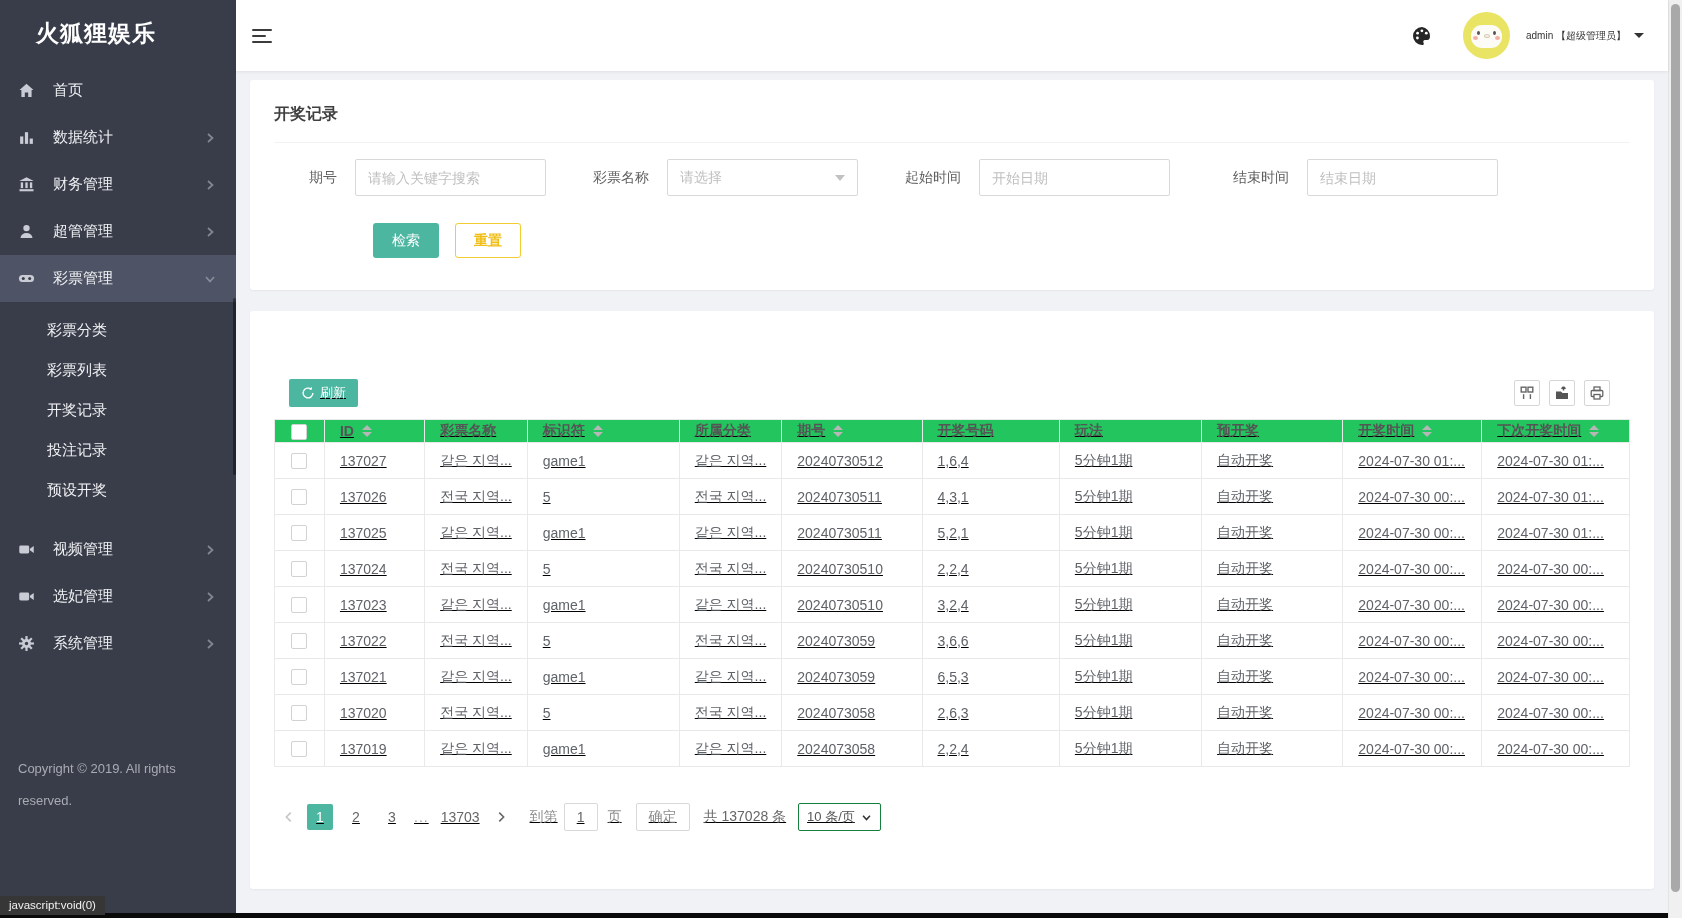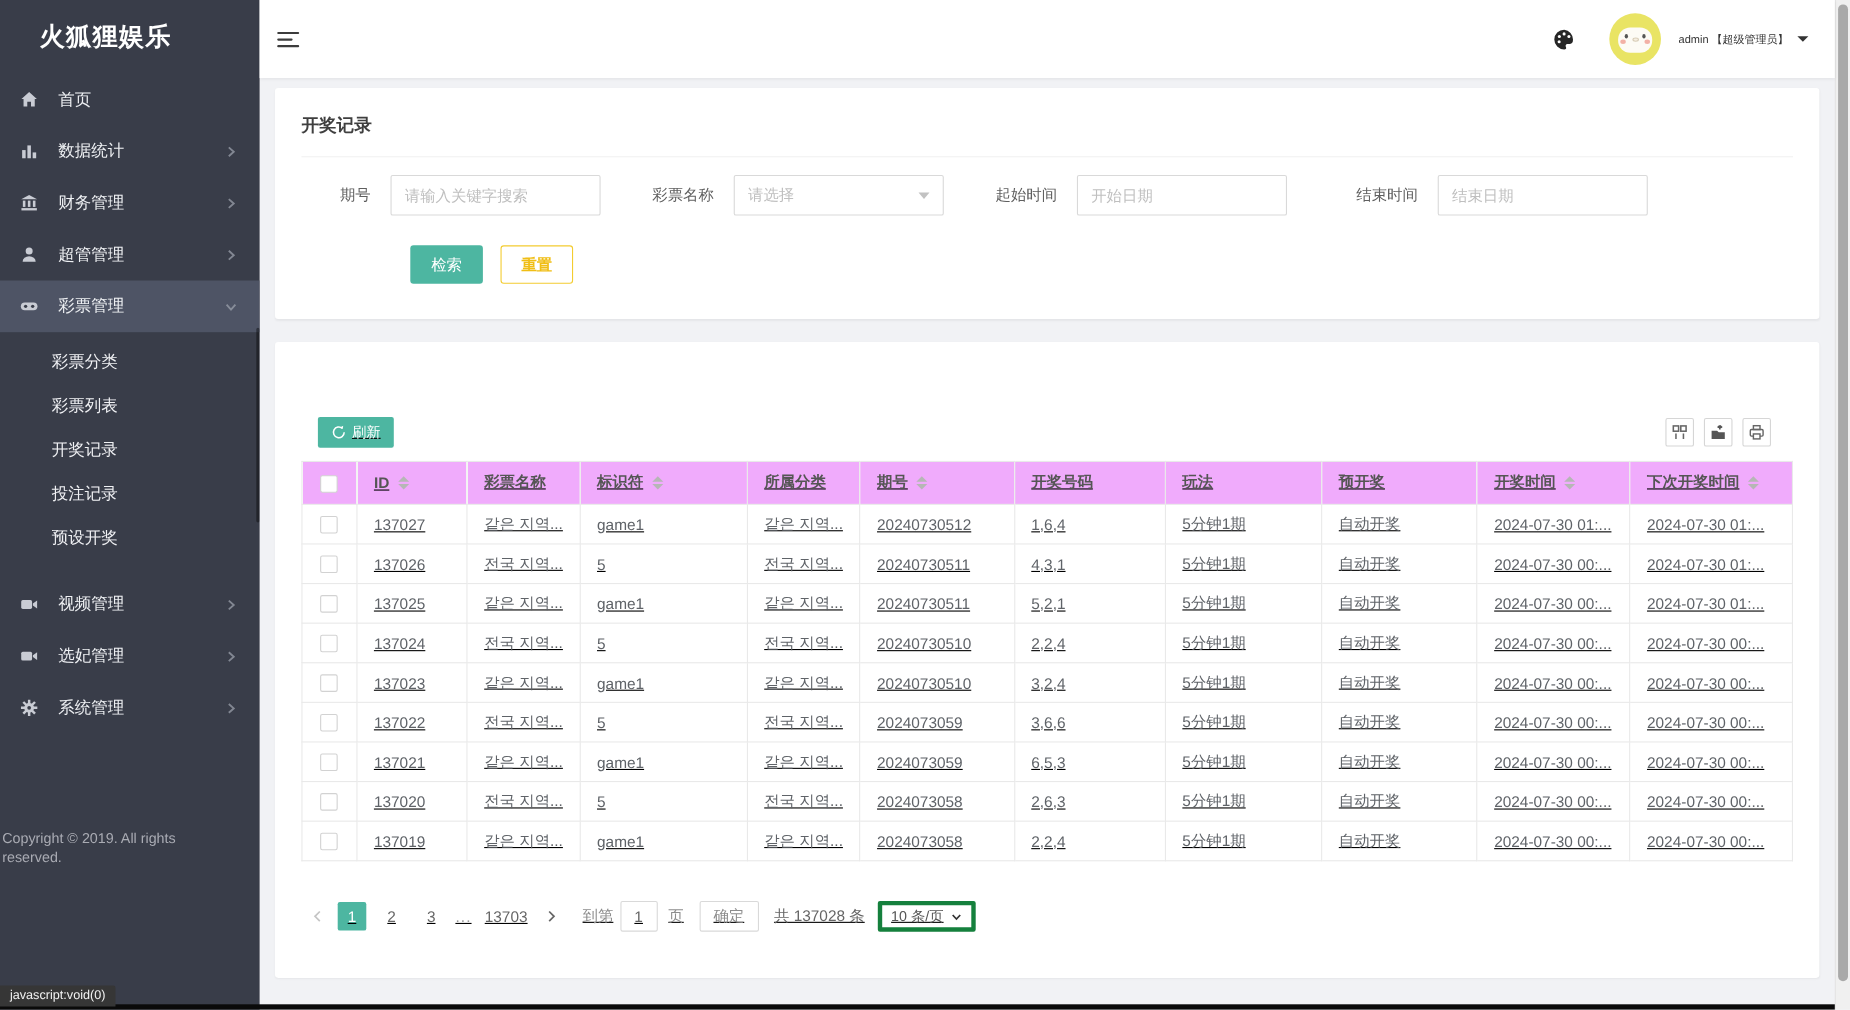--- a/index.html
+++ b/index.html
@@ -14,21 +14,21 @@
   .menu { padding-top:1px; }
   .menu-item { height:47px; display:flex; align-items:center; padding:0 18px; color:#eef0f3; font-size:15px; cursor:pointer; position:relative; }
   .menu-item.active { background:#4E5465; }
   .mi-icon { width:17px; height:17px; display:inline-flex; align-items:center; justify-content:center; flex:none; }
   .mi-icon svg { display:block; }
   .mi-label { margin-left:18px; flex:1; }
   .mi-chevron { width:16px; height:16px; flex:none; opacity:.75; }
   .submenu { padding:8px 0; }
   .submenu-item { height:40px; line-height:40px; padding-left:47px; color:#f0f1f4; font-size:15px; cursor:pointer; }
   .menu-gap { height:8px; }
-  .copyright { position:absolute; left:2px; top:753px; width:200px; color:#a9abb3; font-size:13px; line-height:18px; }
+  .copyright { position:absolute; left:18px; top:753px; width:200px; color:#a9abb3; font-size:13px; line-height:32px; }
   .side-scroll-thumb { position:absolute; right:0; top:298px; width:3px; height:177px; background:rgba(0,0,0,.4); border-radius:2px; }
 
   
   .main { flex:1; display:flex; flex-direction:column; height:918px; }
   .topbar { height:71px; background:#fff; box-shadow:0 1px 3px rgba(0,0,0,.08); display:flex; align-items:center; padding:0 24px 0 16px; position:relative; z-index:2; }
   .hamburger { width:22px; cursor:pointer; }
   .hamburger .bar { height:2px; background:#3c3c3c; margin:4px 0; width:20px; border-radius:1px; }
   .hamburger .bar.mid { width:14px; }
   .topbar-right { margin-left:auto; display:flex; align-items:center; }
   .palette-btn { width:22px; height:22px; cursor:pointer; }
@@ -61,41 +61,41 @@
 
   .table-card { margin-top:21px; padding:68px 24px 0; height:578px; position:relative;text-decoration:underline; }
   .table-toolbar { display:flex; align-items:center; }
   .btn-refresh { height:28px; padding:0 12px; background:#4DB6A1; color:#fff; border-radius:2px; font-size:13px; display:inline-flex; align-items:center; margin-left:15px; cursor:pointer; }
   .btn-refresh svg { margin-right:5px; }
   .tool-icons { margin-left:auto; margin-right:20px; display:flex; }
   .tool-btn { width:26px; height:26px; border:1px solid #d6d6d6; border-radius:2px; margin-left:9px; display:flex; align-items:center; justify-content:center; background:#fff; cursor:pointer; }
 
   table.grid { border-collapse:collapse; table-layout:fixed; margin-top:12px; }
   .grid th, .grid td { border:1px solid #e9e9e9; text-align:left; padding:0 15px; overflow:hidden; white-space:nowrap; }
-  .grid th { height:39px; font-size:14px; color:#555; font-weight:bold; background:#f0abfc; }
+  .grid th { height:23px; font-size:14px; color:#555; font-weight:bold; background:#22c55e; }
   .grid td { height:36px; font-size:14px; color:#5f6368; }
   .cell-check { text-align:center !important; padding:0 !important; }
   .cb { width:16px; height:16px; border:1px solid #d2d2d2; border-radius:2px; background:#fff; display:inline-block; vertical-align:middle; cursor:pointer; }
   .th-flex { display:flex; align-items:center; }
   .sort { display:inline-flex; flex-direction:column; margin-left:8px; cursor:pointer; }
   .sort i { width:0; height:0; border-left:5px solid transparent; border-right:5px solid transparent; display:block; }
   .sort .up { border-bottom:5px solid #b6b6b6; margin-bottom:2px; }
   .sort .down { border-top:5px solid #b6b6b6; }
 
   .pagination { display:flex; align-items:center; margin-top:36px; margin-left:2px; color:#666; }
   .pg-arrow { width:26px; height:26px; display:flex; align-items:center; justify-content:center; cursor:pointer; }
   .pg-num { min-width:26px; height:26px; display:flex; align-items:center; justify-content:center; margin:0 5px; cursor:pointer; border-radius:2px; font-size:14px; color:#666; padding:0 3px; }
   .pg-num.active { background:#4DB6A1; color:#fff; }
   .pg-dots { margin:0 4px; color:#999; letter-spacing:1px; }
   .pg-text { color:#8d8d8d; margin:0 6px 0 16px; }
   .pg-input { width:34px; height:28px; border:1px solid #d9d9d9; border-radius:2px; text-align:center; font-size:14px; color:#666; font-family:inherit; }
   .pg-unit { color:#8d8d8d; margin:0 14px 0 10px; }
   .pg-confirm { height:28px; padding:0 12px; background:#fff; border:1px solid #d9d9d9; border-radius:2px; color:#8d8d8d; font-size:14px; cursor:pointer; font-family:inherit; }
   .pg-total { margin:0 12px 0 14px; color:#666;text-align:right; }
-  .pg-select { height:28px; border:4px solid #15803d; border-radius:2px; display:flex; align-items:center; padding:0 8px; color:#555; font-size:13px; cursor:pointer; }
+  .pg-select { height:28px; border:1px solid #15803d; border-radius:2px; display:flex; align-items:center; padding:0 8px; color:#555; font-size:13px; cursor:pointer; }
   .pg-select svg { margin-left:6px; }
 
   
   .page-scrollbar { position:absolute; top:0; right:0; width:14px; height:918px; background:#f0f0f0; border-left:1px solid #e4e4e4; }
   .page-scroll-thumb { position:absolute; top:4px; left:2px; width:9px; height:888px; background:#a9a9a9; border-radius:5px; }
   .bottom-strip { position:absolute; left:0; bottom:0; width:1668px; height:5px; background:#0a0a0a; }
   .status-tip { position:absolute; left:0; bottom:3px; background:#363636; color:#f2f2f2; font-size:11.5px; padding:3px 9px 4px; border-top-right-radius:2px; z-index:5; }
 </style>
 </head>
 <body>

